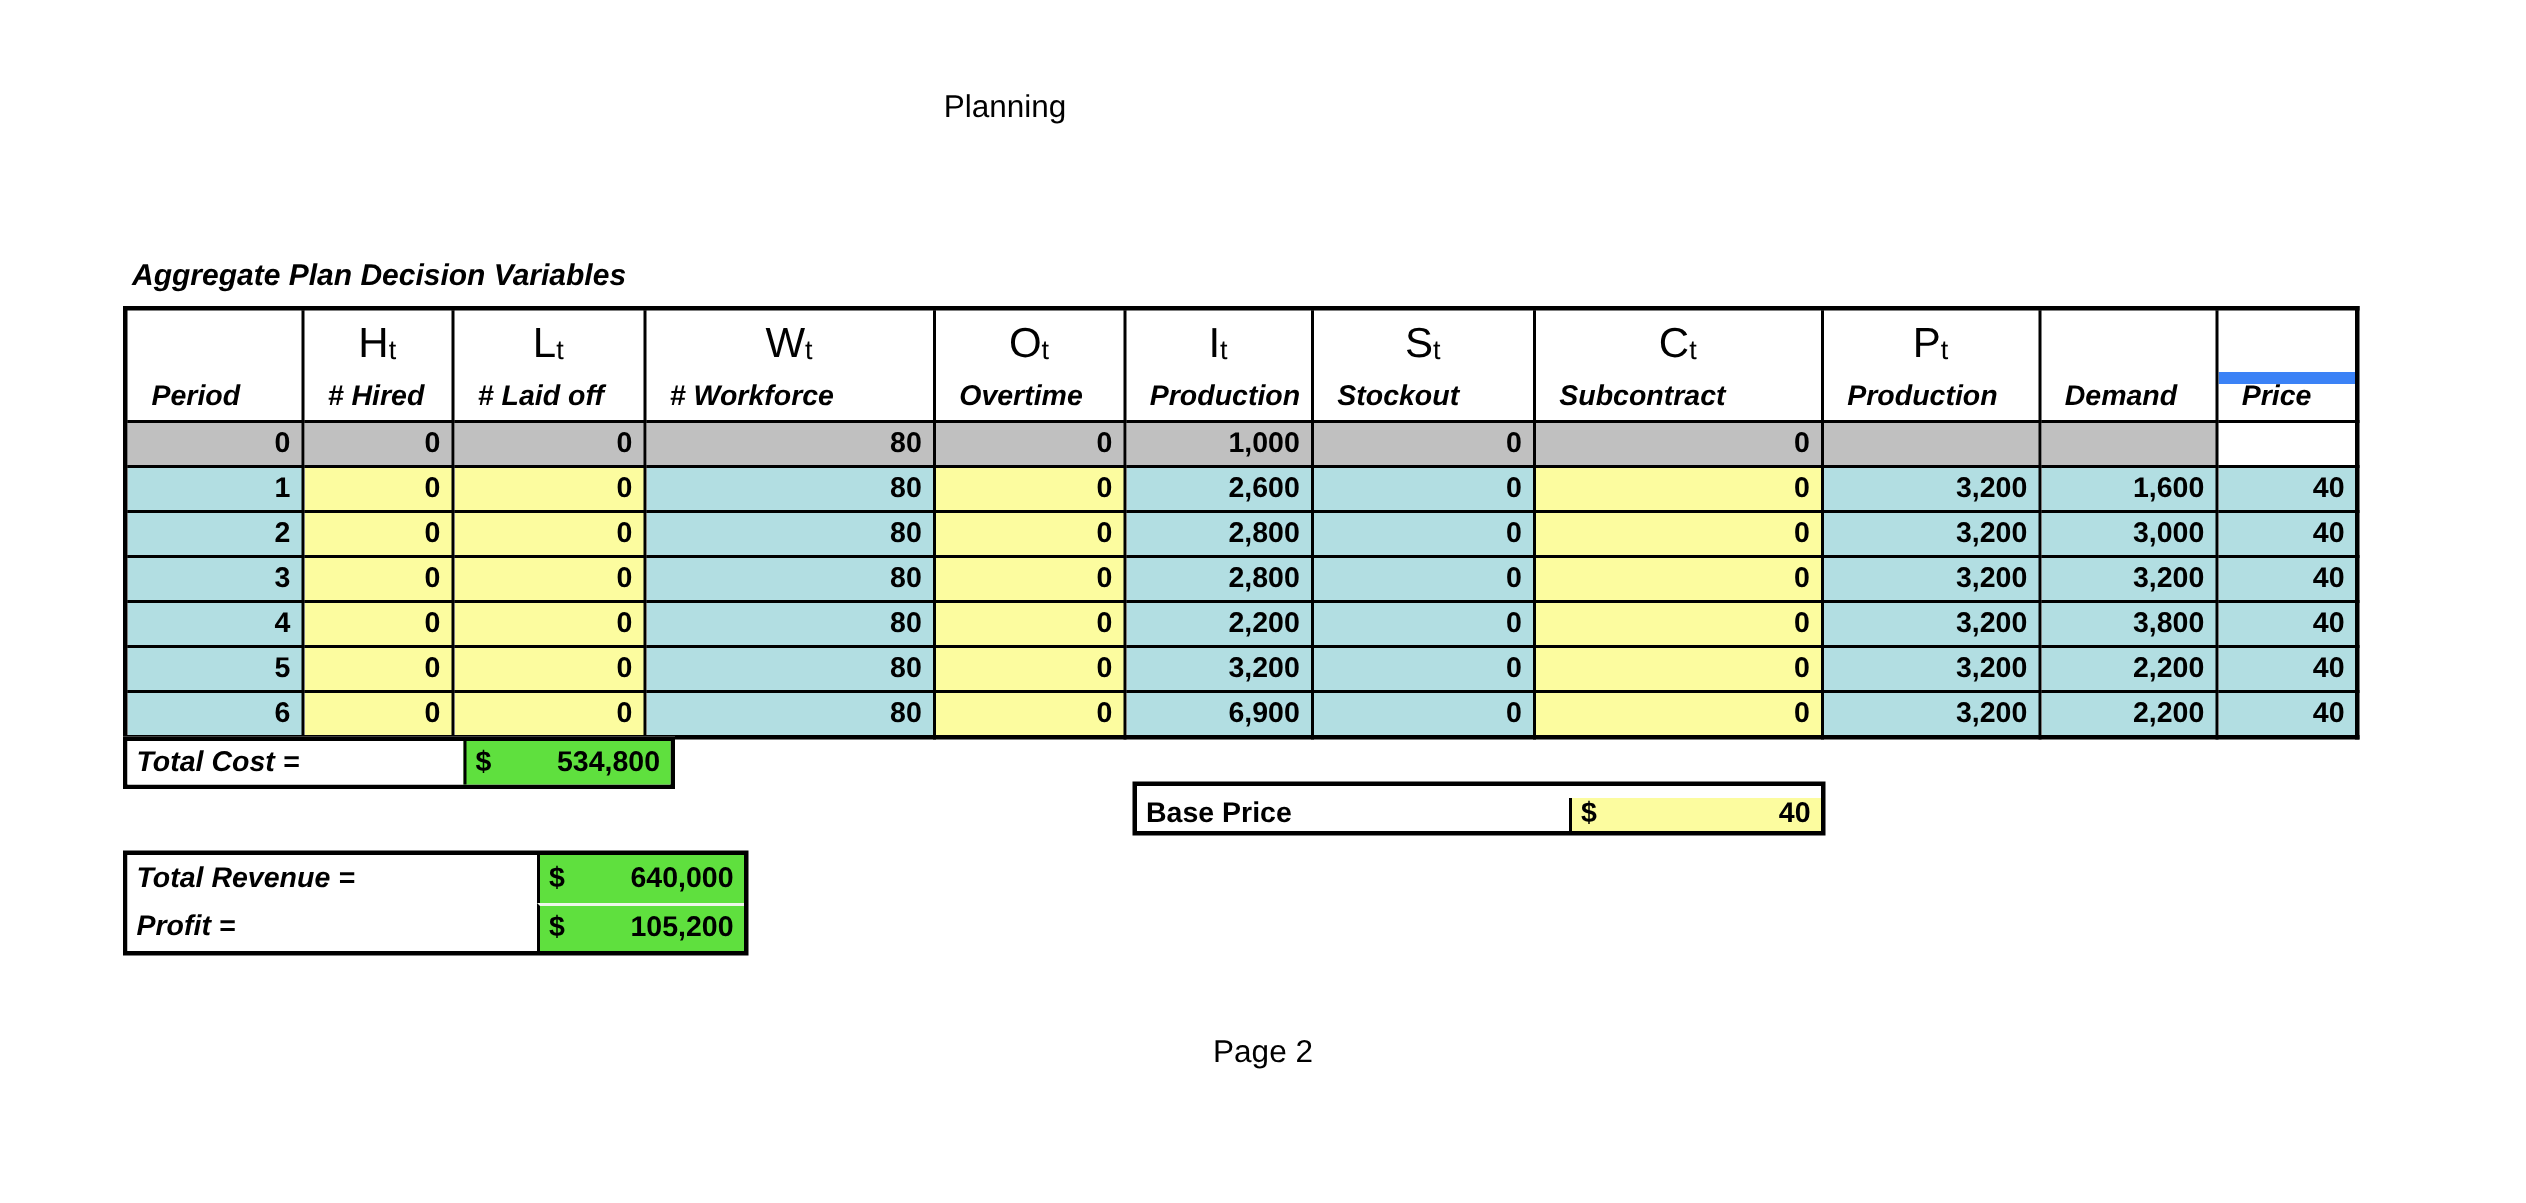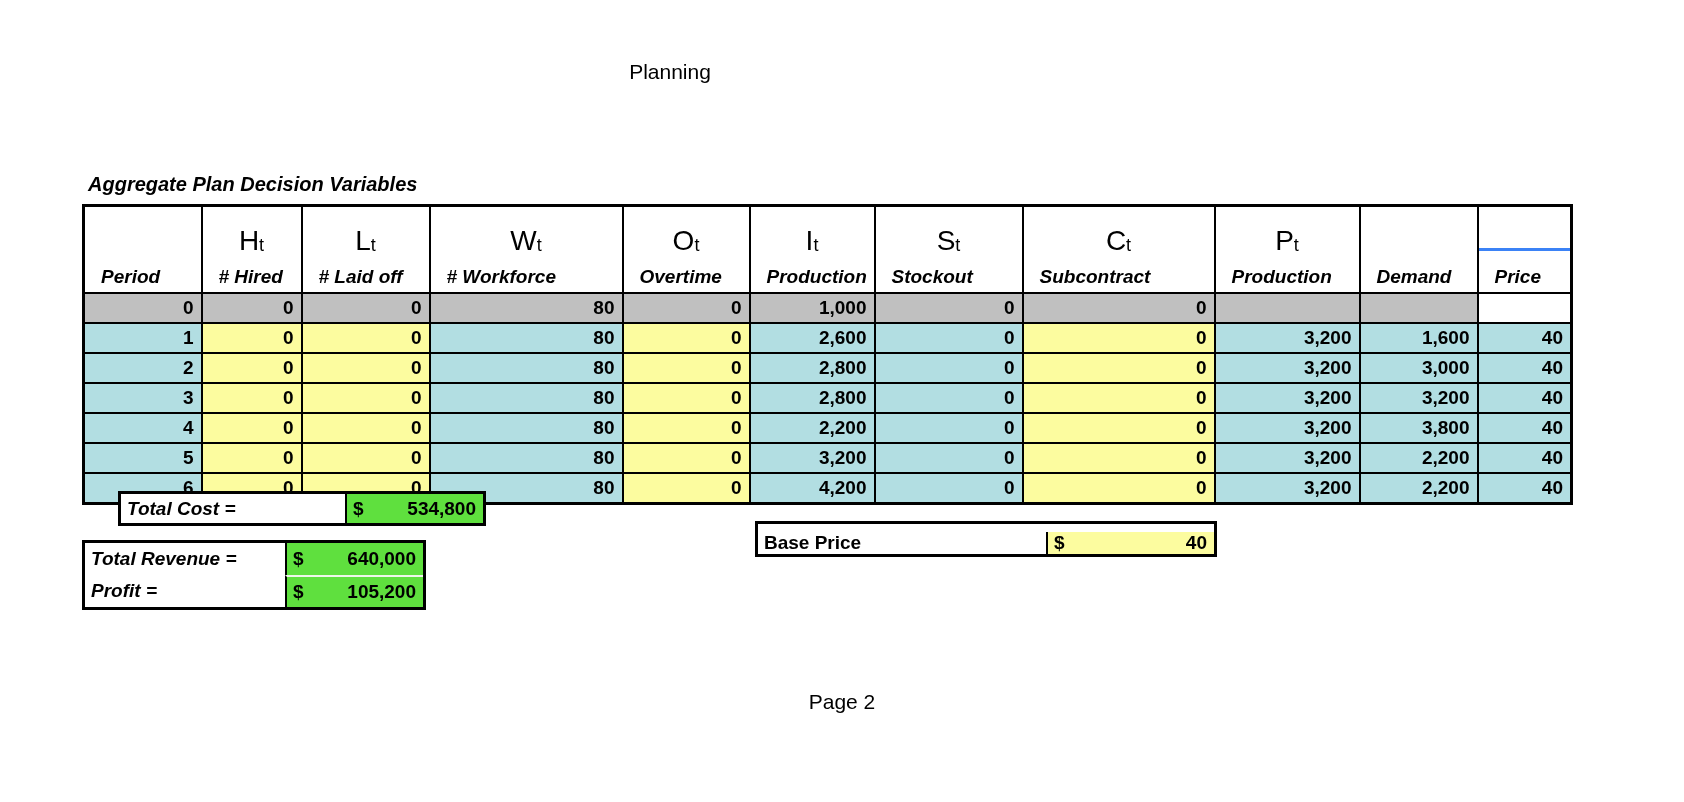--- a/index.html
+++ b/index.html
@@ -72,21 +72,21 @@
   }
   .lbl {
     height: 30px;
     display: flex;
     align-items: flex-end;
     padding: 0 4px 4px 16px;
     font-style: italic;
     font-size: 19px;
     white-space: nowrap;
   }
-  th.split .lbl { border-top: 3px solid #3b82f6; height: 44px; }
+  th.split .lbl { border-top: 8px solid #3b82f6; height: 32px; }
   th.split .sym { height: 41px; }
 
   .plan-table tbody td {
     height: 30px;
     font-size: 19px;
     font-weight: bold;
     text-align: right;
     padding: 0 7px 0 2px;
     vertical-align: middle;
     white-space: nowrap;
@@ -117,29 +117,29 @@
     display: flex;
     align-items: center;
     justify-content: space-between;
     border-left: 2px solid #000;
     padding: 0 7px 0 6px;
     white-space: nowrap;
   }
   .green  { background: var(--green, #5FE03E); }
   .yellow { background: var(--yellow, #FCFC9F); }
 
-  .total-cost { left: 82px; top: 491px; width: 368px; height: 35px; margin-left: 36px; }
+  .total-cost { left: 82px; top: 491px; width: 368px; height: 35px; }
   .total-cost .box-value { width: 138px; }
 
   .base-price { left: 755px; top: 521px; width: 462px; height: 36px; align-items: flex-end; }
   .base-price .box-value { width: 168px; }
 
   .revenue-box {
-    left: 82px; top: 540px;
-    width: 344px; height: 70px;
+    left: 82px; top: 567px;
+    width: 417px; height: 70px;
     flex-direction: column;
   }
   .rev-row { flex: 1; display: flex; }
   .rev-row .box-value { width: 138px; }
   .rev-row:nth-child(2) .box-value { border-top: 2px solid #eef7ea; }
 </style>
 </head>
 <body>
 
 <div class="page-header">Planning</div>
@@ -310,21 +310,21 @@
         <td class="c-blue">3,200</td>
         <td class="c-blue">2,200</td>
         <td class="c-blue">40</td>
       </tr>
       <tr>
         <td class="c-blue">6</td>
         <td class="c-yellow">0</td>
         <td class="c-yellow">0</td>
         <td class="c-blue">80</td>
         <td class="c-yellow">0</td>
-        <td class="c-blue">4,200</td>
+        <td class="c-blue">6,900</td>
         <td class="c-blue">0</td>
         <td class="c-yellow">0</td>
         <td class="c-blue">3,200</td>
         <td class="c-blue">2,200</td>
         <td class="c-blue">40</td>
       </tr>
     </tbody>
 </table>
 
 <div class="box total-cost">

